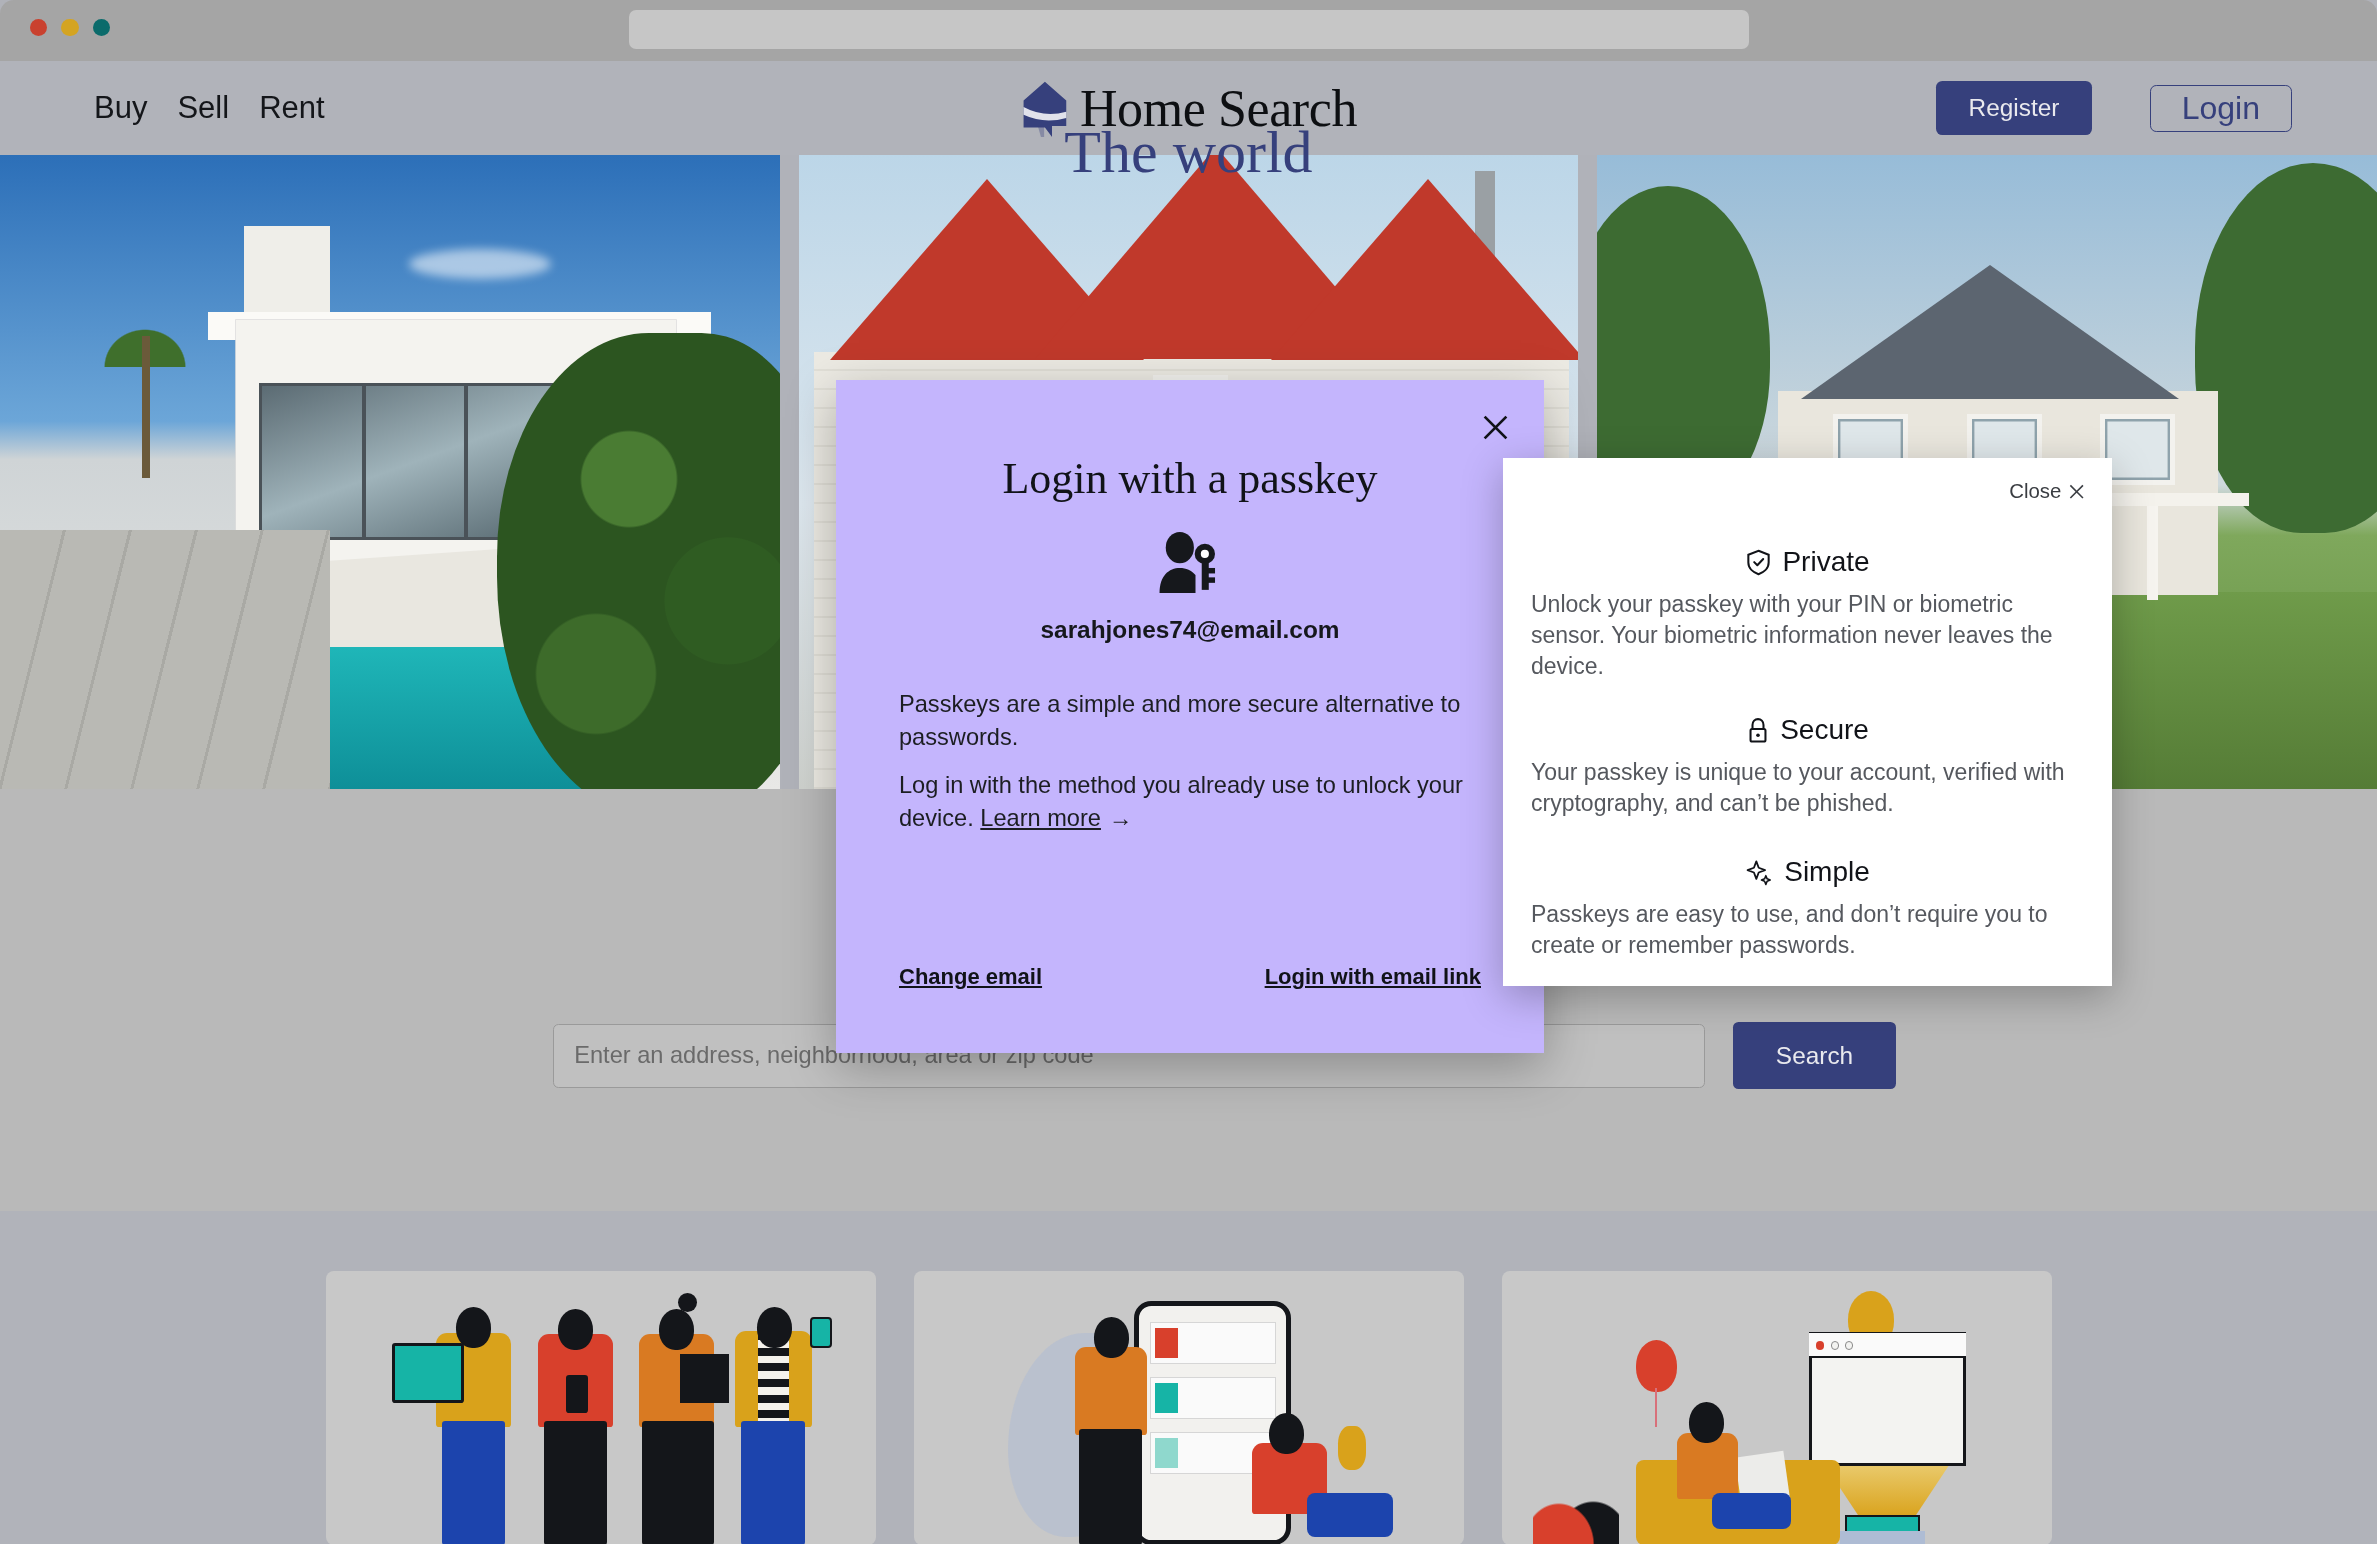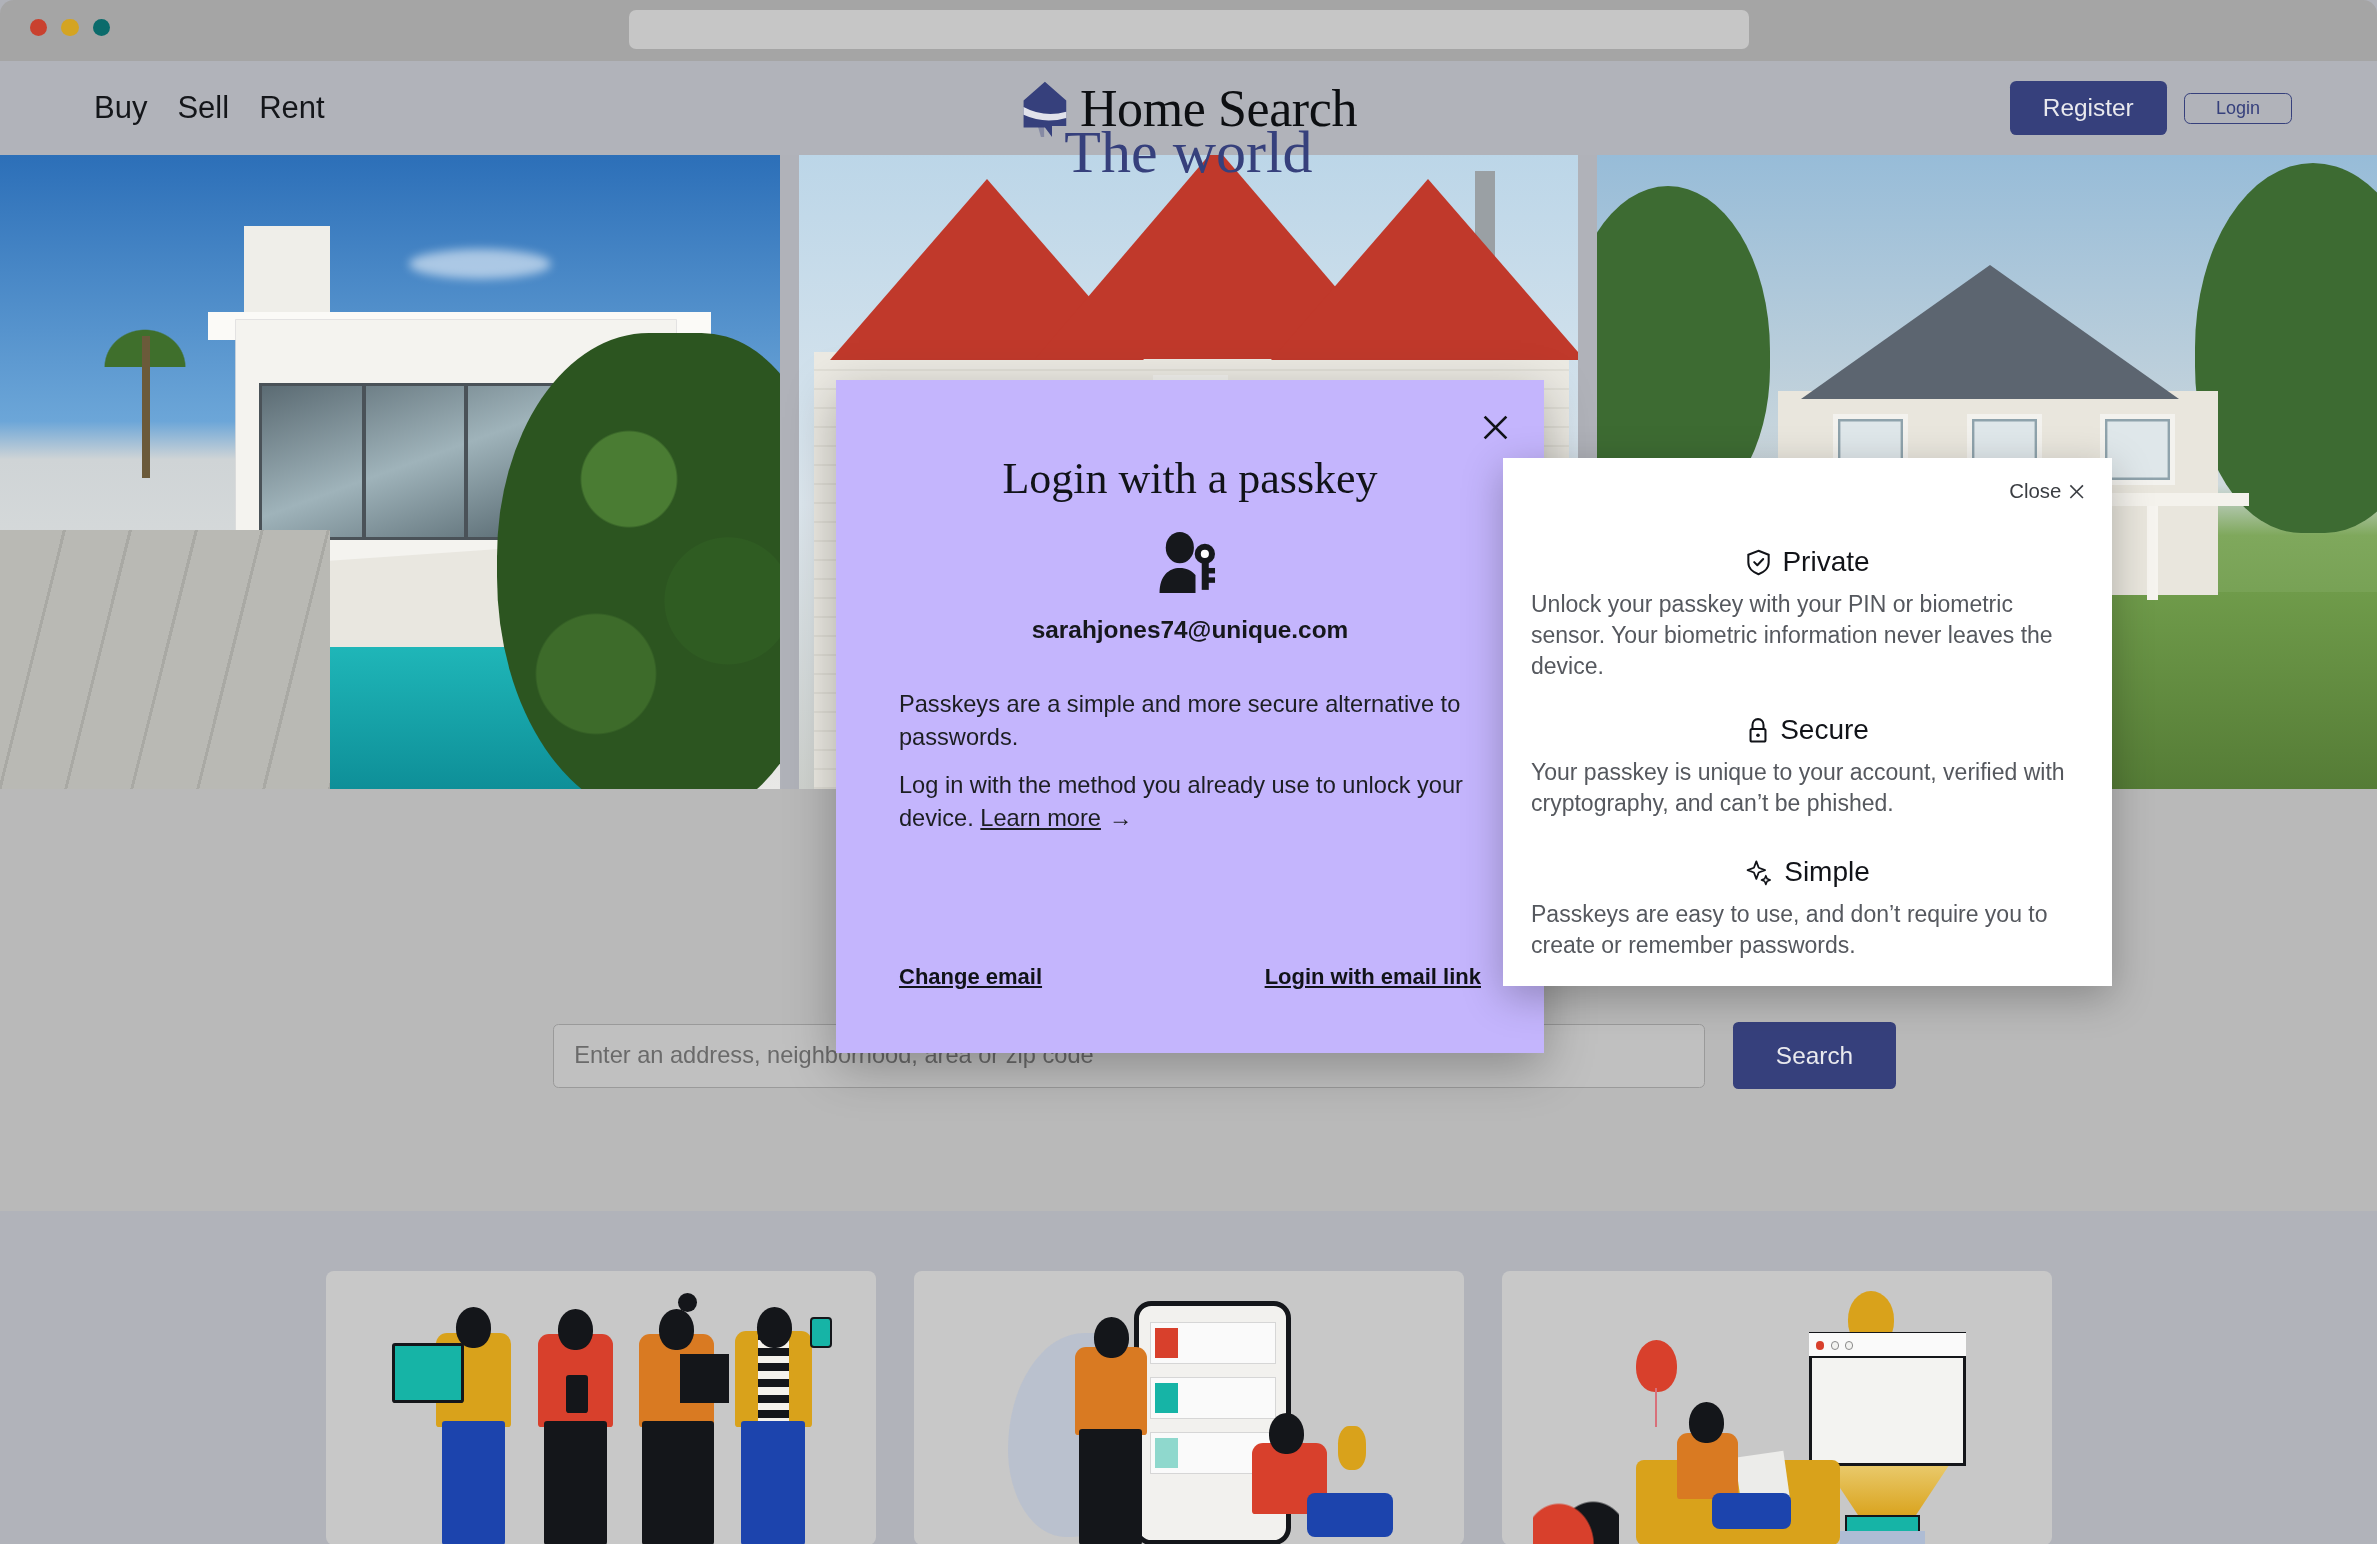--- a/index.html
+++ b/index.html
@@ -59,23 +59,24 @@
     display: flex; align-items: center; gap: 17.3px;
   }
   .btn-register {
     background: #36407c; color: #e9e9ee;
     font-size: 24.4px; padding: 13.4px 33px; border-radius: 6.3px;
     border: none; cursor: pointer;
     font-family: "Liberation Sans", sans-serif;
   }
   .btn-login {
     background: transparent; color: #36407c;
-    font-size: 18px; padding: 4px 31px; border-radius: 6.3px;
+    font-size: 32px; padding: 4px 31px; border-radius: 6.3px;
     border: 1.6px solid #36407c; cursor: pointer;
     font-family: "Liberation Sans", sans-serif;
+    margin-left: 40px;
   }
 
   
   .hero-strip {
     position: absolute; top: 155px; left: 0;
     width: 2377px; height: 634px;
     display: flex; gap: 19px; overflow: hidden;
   }
   .hero-img { height: 634px; position: relative; overflow: hidden; }
   .hero-1 { width: 786px; }
@@ -444,21 +445,21 @@
       <ellipse cx="30" cy="20" rx="18" ry="20" fill="#16181c"></ellipse>
       <path d="M4 78 C4 56 16 46 30 46 C38 46 45 49 50 55 L50 78 Z" fill="#16181c"></path>
       <circle cx="62" cy="28" r="13" fill="#16181c"></circle>
       <circle cx="62" cy="28" r="5.2" fill="#ffffff"></circle>
       <rect x="58" y="38" width="9" height="36" fill="#16181c"></rect>
       <rect x="66" y="46" width="9" height="7" fill="#16181c"></rect>
       <rect x="66" y="58" width="9" height="7" fill="#16181c"></rect>
     </svg>
   </div>
 
-  <div class="modal-email">sarahjones74@unique.com</div>
+  <div class="modal-email">sarahjones74@email.com</div>
 
   <div class="modal-para p1">Passkeys are a simple and more secure alternative to passwords.</div>
 
   <div class="modal-para p2">
     <span>Log in with the method you already use to unlock your device. </span><span class="link-inline">Learn more</span><span style="margin-left:7.9px;">→</span>
   </div>
 
   <div class="modal-footer">
     <span class="footer-link">Change email</span>
     <span class="footer-link">Login with email link</span>

